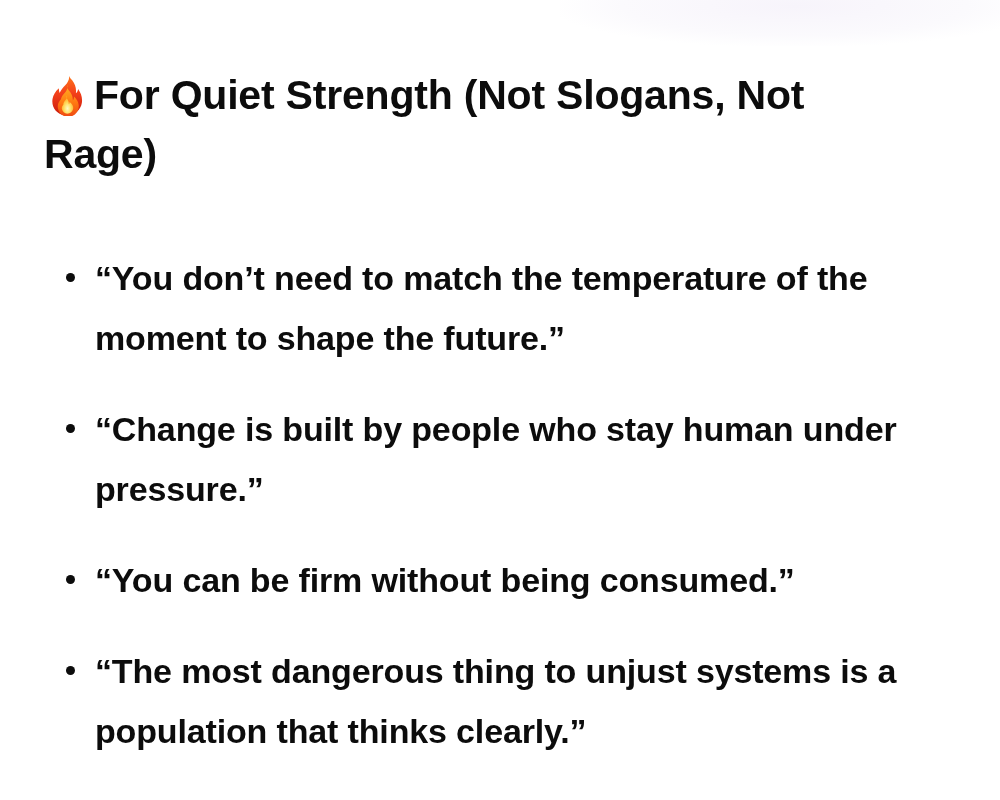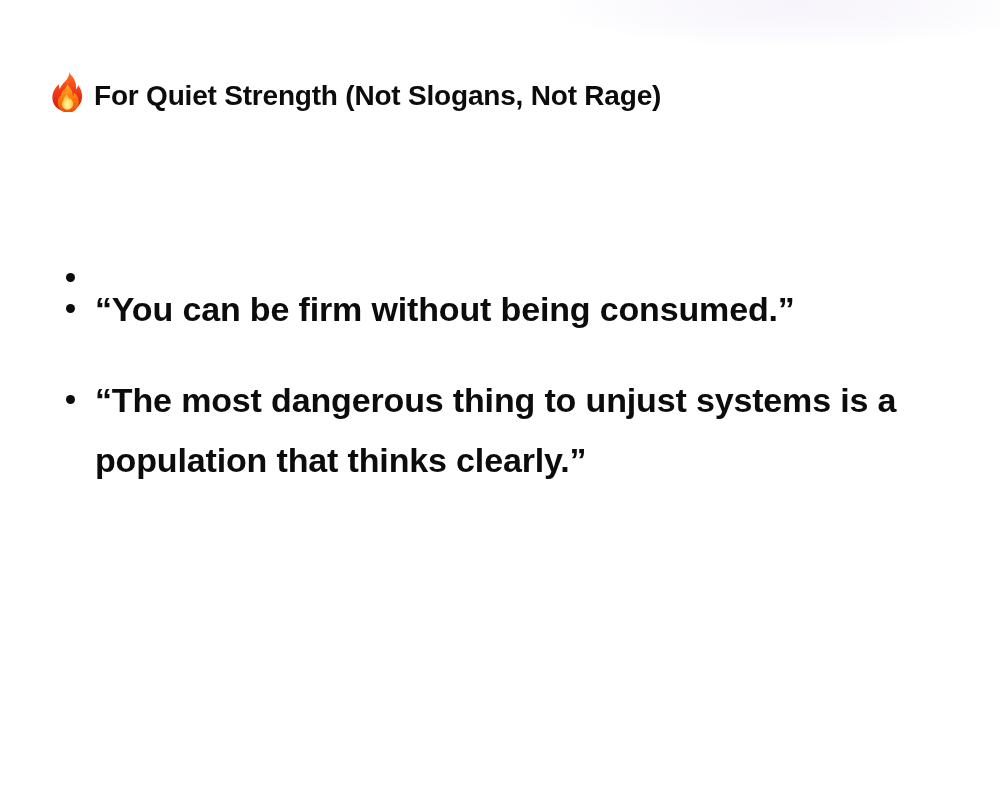--- a/index.html
+++ b/index.html
@@ -32,21 +32,21 @@
     padding: 0;
   }
 
   
   .heading {
     position: absolute;
     left: 44px;
     top: 66px;
     width: 830px;
     margin: 0;
-    font-size: 28px;
+    font-size: 41px;
     line-height: 59px;
     font-weight: 700;
     letter-spacing: -0.2px;
     color: #0c0c0c;
   }
   .heading-emoji {
     display: inline-block;
     vertical-align: -7px;
     width: 44px;
     height: 44px;
@@ -115,20 +115,25 @@
         <path d="M36.2 3.2c1.4 6.6-1.1 11.6-5.3 16.1-3.3 3.6-6.6 6.9-8.1 11.3-.9-2.2-1.3-4.4-1.1-7.1-4.9 4.2-8.3 9.7-9.3 15.8-1.9 11.6 5.9 21.9 17.6 23.6 12.2 1.8 23.3-6.4 25.1-18.3 1.1-7.3-1.3-13.8-5.4-19.8-.4 2.6-1.5 4.6-3.3 6.2.9-7.2-1.2-13.4-5.4-18.9C37.9 8.9 36.2 6.3 36.2 3.2z" fill="url(#flameOuter)"></path>
         <path d="M33.6 18.6c1.3 4.6-.4 8.1-3.3 11.4-2.6 3-5.1 5.9-5.7 9.6-3.6 3.8-5.2 8.3-4.4 13 1.3 8.2 8.8 13.7 17 12.5 8.6-1.3 14.4-9 13.2-17.5-.7-4.8-3.2-8.6-6.8-11.8.2 2.2-.4 4-1.7 5.5.3-5.7-2-10.4-5.7-14.4-1.4-1.5-2.4-3.2-2.6-5.3z" fill="url(#flameMid)"></path>
         <path d="M33.1 33.7c1 3.1-.5 5.3-2.1 7.3-1.7 2.1-3 4.1-2.9 6.5-1.7 1.9-2.5 4.1-2.1 6.4.7 4.4 4.8 7.3 9.3 6.6 4.7-.7 7.8-4.9 7.1-9.5-.5-3.2-2.5-5.6-5.2-7.4.1 1.4-.3 2.5-1.1 3.4.3-3.6-1.2-6.4-3-8.8-.6-.8-1-1.6-1-2.5z" fill="url(#flameCore)"></path>
       </svg>
     </span><span>For Quiet Strength (Not Slogans, Not Rage)</span>
   </h1>
 
   <ul class="quote-list">
     <li class="quote-item">
       <span class="quote-bullet"></span>
+      <span>“You don’t need to match the temperature of the moment to shape the future.”</span>
+    </li>
+    <li class="quote-item">
+      <span class="quote-bullet"></span>
+      <span>“Change is built by people who stay human under pressure.”</span>
     </li>
     <li class="quote-item">
       <span class="quote-bullet"></span>
       <span>“You can be firm without being consumed.”</span>
     </li>
     <li class="quote-item">
       <span class="quote-bullet"></span>
       <span>“The most dangerous thing to unjust systems is a population that thinks clearly.”</span>
     </li>
   </ul>

